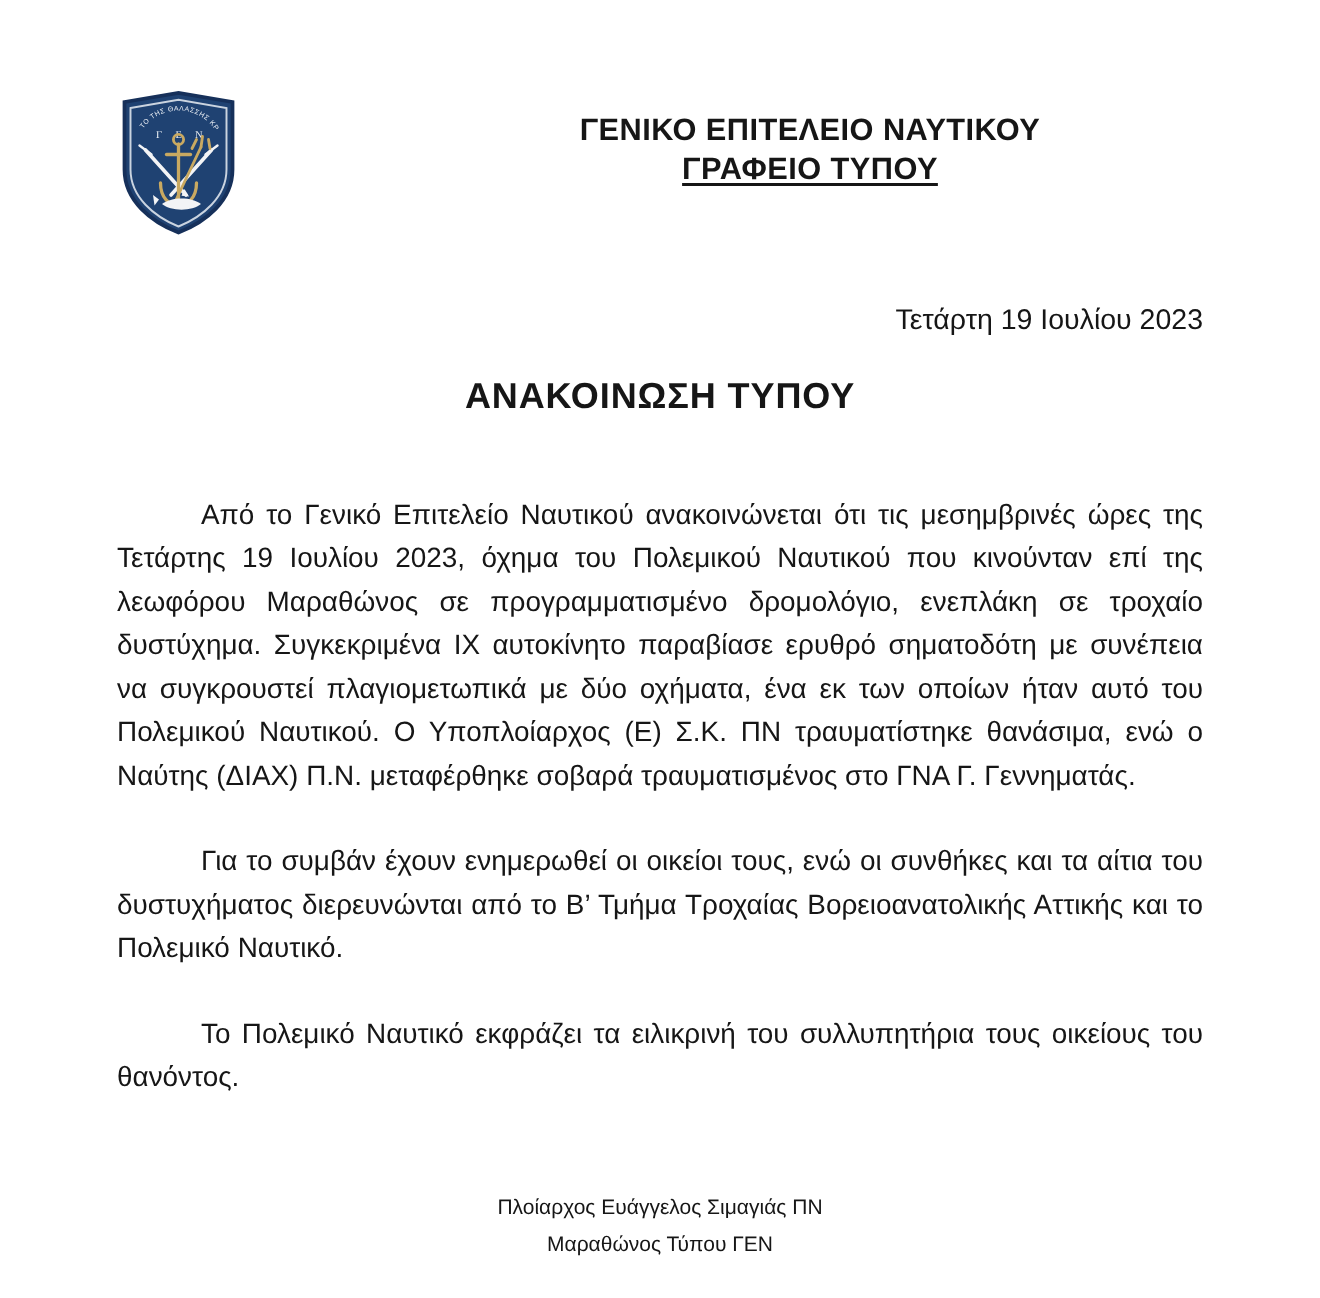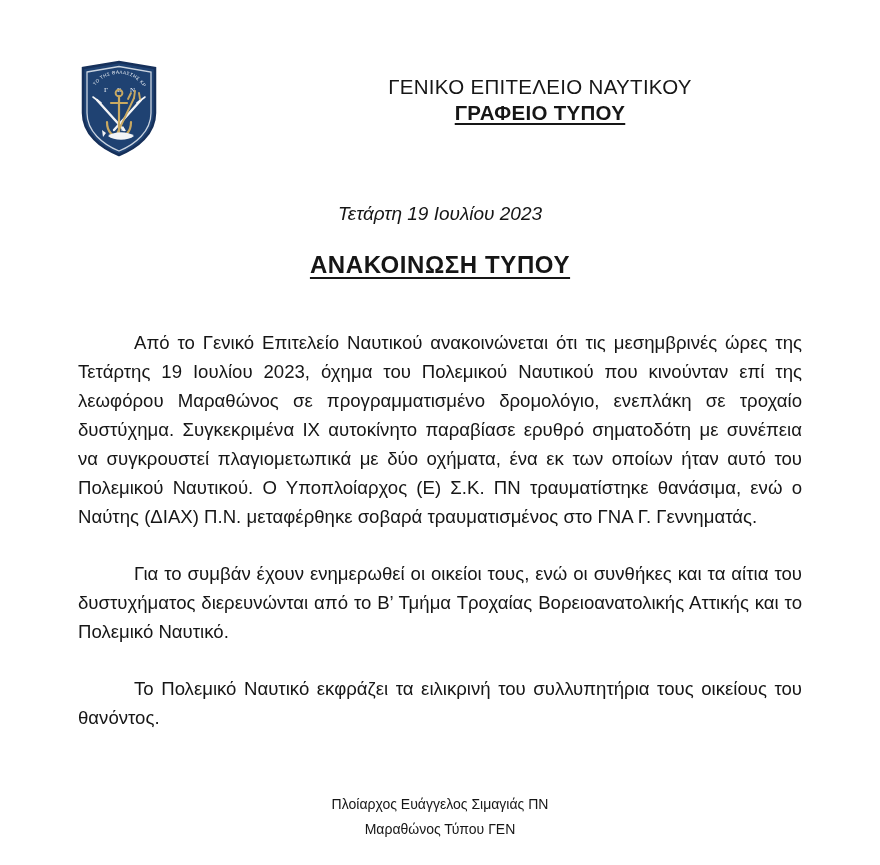--- a/index.html
+++ b/index.html
@@ -44,61 +44,59 @@
 
   .header-titles {
     position: absolute;
     left: 240px;
     top: 74px;
     width: 600px;
     text-align: center;
   }
   .header-line1 {
     font-size: 20.5px;
-    font-weight: normal;
+    font-weight: bold;
     letter-spacing: 0.3px;
     line-height: 26px;
     white-space: nowrap;
   }
   .header-line2 {
     font-size: 20.5px;
     font-weight: bold;
     letter-spacing: 0.3px;
     line-height: 26px;
     text-decoration: underline;
     text-underline-offset: 3px;
     white-space: nowrap;
   }
 
   
   .date-line {
     position: absolute;
     left: 78px;
     top: 202px;
     width: 724px;
-    text-align: center;
+    text-align: right;
     font-size: 19px;
     line-height: 24px;
-    font-style: italic;
   }
 
   
   .doc-title {
     position: absolute;
     left: 78px;
     top: 250px;
     width: 724px;
     text-align: center;
     font-size: 24px;
     font-weight: bold;
     letter-spacing: 0.6px;
     line-height: 30px;
   }
   .doc-title span {
-    text-decoration: underline;
     text-underline-offset: 4px;
   }
 
   
   .body-text {
     position: absolute;
     left: 78px;
     top: 328px;
     width: 724px;
   }

